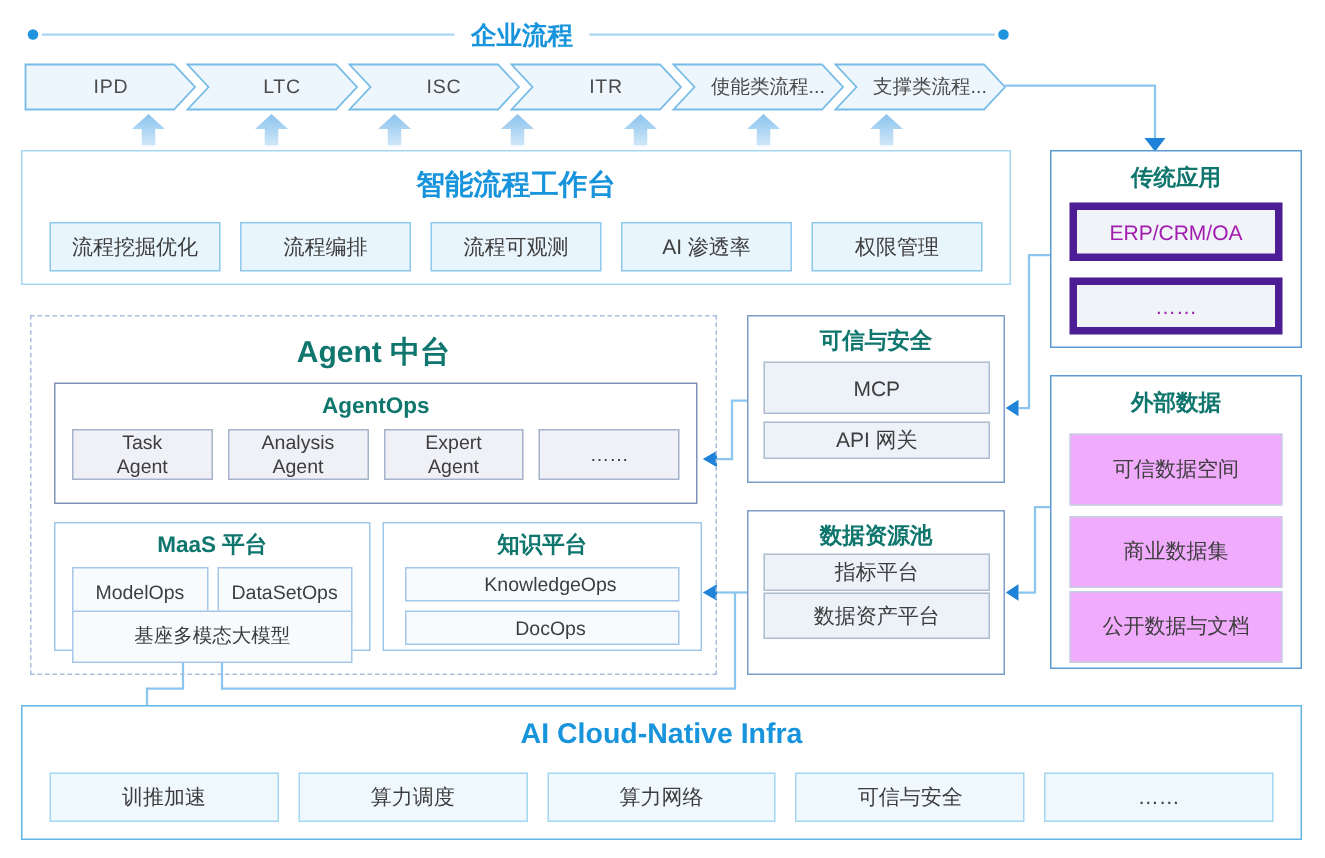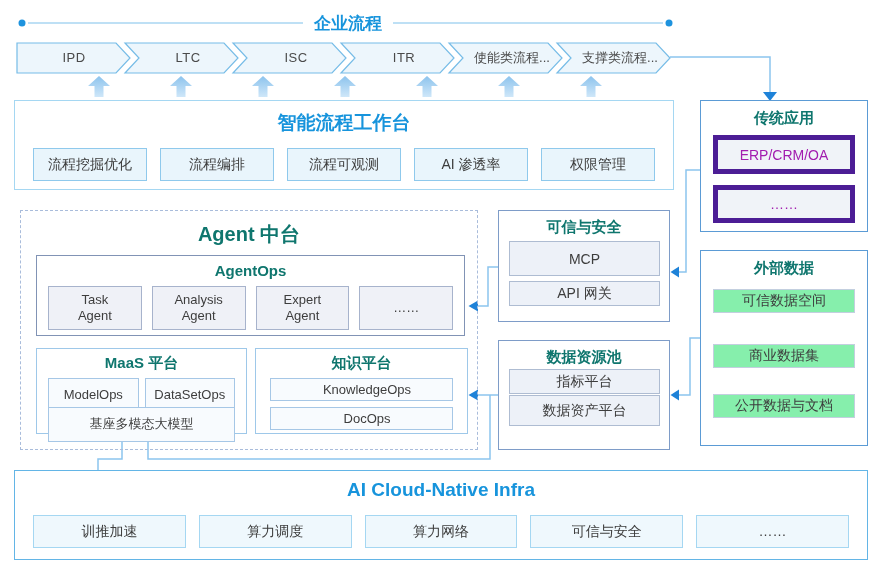--- a/index.html
+++ b/index.html
@@ -21,41 +21,41 @@
   
   .legacy{left:700px;top:100px;width:168px;height:132px;border:1px solid #5B9BD5;}
   .legacy .title{top:8px;font-size:15px;}
   .gcell{position:absolute;left:12px;right:12px;display:flex;align-items:center;justify-content:center;
          border:5px solid #4c1d95;background:#F0F3F8;box-sizing:border-box;color:#a21caf;font-size:14px;}
   
   .agent{left:20px;top:210px;width:458px;height:240px;background:transparent;border:1px dashed #A9BCDB;}
   .agent .title{top:10px;font-size:20px;}
   .agentops{left:15px;top:44px;width:429px;height:81px;border:1px solid #8193B5;}
   .agentops .title{top:6px;font-size:15px;}
-  .agentops .row{left:11px;right:11px;top:30px;height:44px;gap:10px;}
+  .agentops .row{left:11px;right:11px;top:30px;height:34px;gap:10px;}
   .cell.ag{border:1px solid #A7B3CC;background:#EFF1F7;font-size:13px;}
   .maas{left:15px;top:137px;width:211px;height:86px;border:1px solid #9EC8E9;}
   .maas .title,.knw .title{top:5px;font-size:15px;}
   .maas .row{left:11px;right:11px;height:35px;gap:6px;}
   .cell.ma{border:1px solid #A6C7E6;background:#F8FBFE;font-size:13px;}
   .knw{left:234px;top:137px;width:213px;height:86px;border:1px solid #9EC8E9;}
   .kcell{position:absolute;left:14px;right:14px;height:23px;display:flex;align-items:center;justify-content:center;
          border:1px solid #A6C7E6;background:#F8FBFE;box-sizing:border-box;color:#3D3D3D;font-size:13px;padding-left:11px;}
   
   .pool{width:172px;border:1px solid #7E9CC8;}
   .svc{left:498px;top:210px;height:112px;}
   .dat{left:498px;top:340px;height:110px;}
   .pool .title{top:7px;font-size:15px;}
   .pcell{position:absolute;left:10px;right:9px;height:26px;display:flex;align-items:center;justify-content:center;
          border:1px solid #AEBCD2;background:#EDF1F8;box-sizing:border-box;color:#3D3D3D;font-size:14px;}
   
   .ext{left:700px;top:250px;width:168px;height:196px;border:1px solid #5B9BD5;}
   .ext .title{top:8px;font-size:15px;}
-  .ecell{position:absolute;left:12px;right:12px;height:24px;display:flex;align-items:center;justify-content:center;
-         border:1px solid #C3CFDF;background:#86efac;box-sizing:border-box;color:#3D3D3D;font-size:14px;}
+  .ecell{position:absolute;left:12px;right:12px;height:48px;display:flex;align-items:center;justify-content:center;
+         border:1px solid #C3CFDF;background:#f0abfc;box-sizing:border-box;color:#3D3D3D;font-size:14px;}
   
   .infra{left:14px;top:470px;width:854px;height:90px;border:1px solid #63B5E6;}
   .infra .title{top:8px;font-size:19px;}
   .infra .row{left:18px;right:18px;top:44px;height:33px;}
   .cell.inf{border:1px solid #A5D7F2;background:#EFF8FD;font-size:14px;}
   .chevtext{font-size:13px;fill:#4A4A4A;letter-spacing:.5px;}
   .chevtext.cn{font-size:13px;letter-spacing:0;}
   .toplabel{font-size:17px;font-weight:bold;fill:#1794DC;}
 </style>
 </head>

